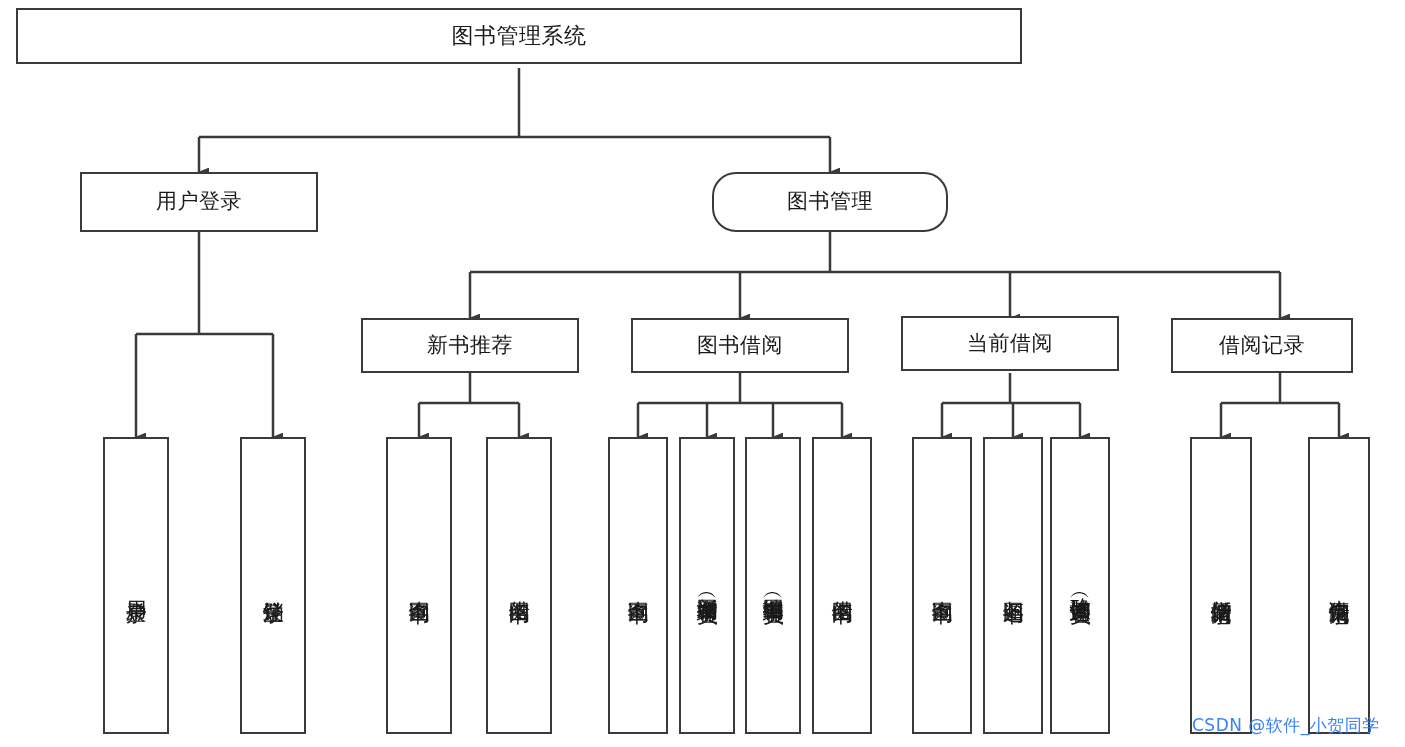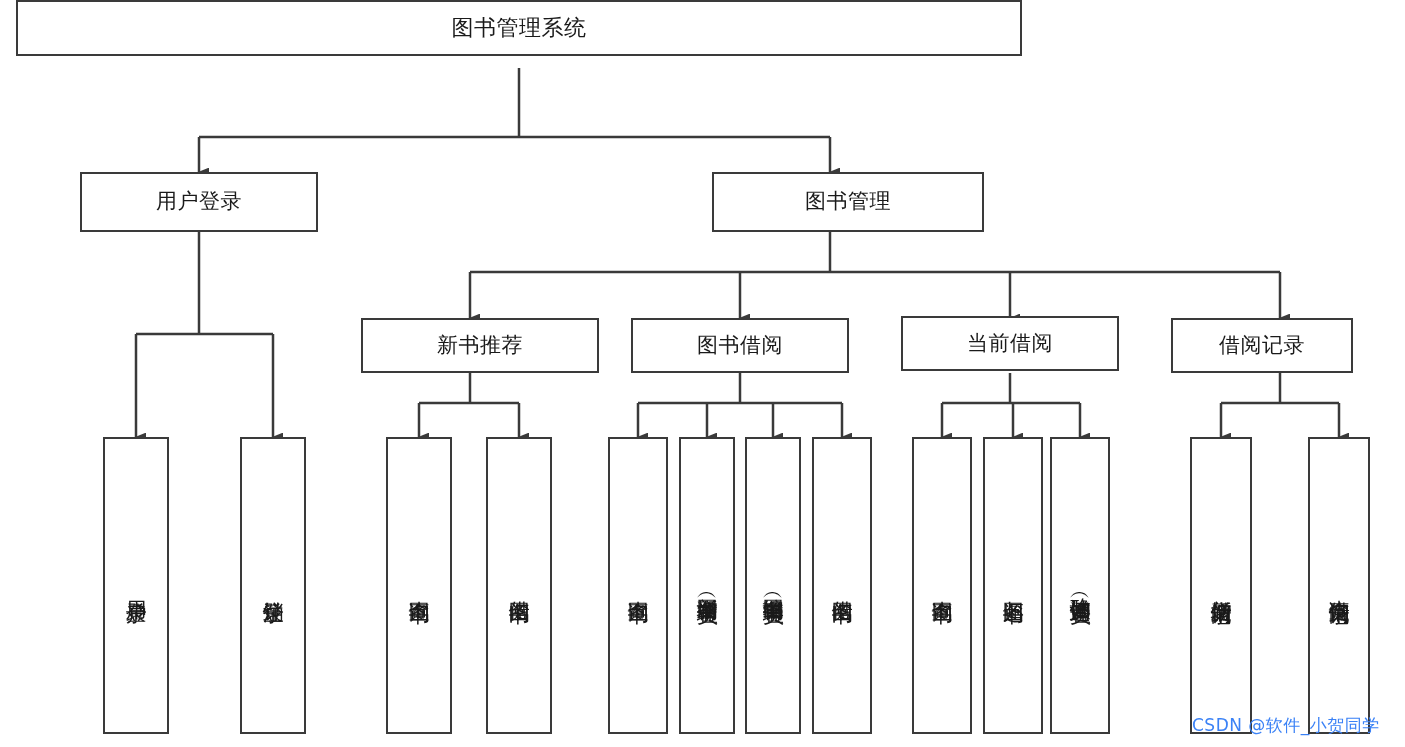--- a/index.html
+++ b/index.html
@@ -114,30 +114,30 @@
         <line x1="1013" y1="403" x2="1013" y2="437" marker-end="url(#arrowhead)"></line>
         <line x1="1080" y1="403" x2="1080" y2="437" marker-end="url(#arrowhead)"></line>
         <line x1="1280" y1="373" x2="1280" y2="403"></line>
         <line x1="1221" y1="403" x2="1339" y2="403"></line>
         <line x1="1221" y1="403" x2="1221" y2="437" marker-end="url(#arrowhead)"></line>
         <line x1="1339" y1="403" x2="1339" y2="437" marker-end="url(#arrowhead)"></line>
       </g>
   </svg>
 
   <div id="nodes-layer">
-      <div class="node node-h node-root" style="left: 16px; top: 0; width: 1006px; height: 56px;">
+      <div class="node node-h node-root" style="left: 16px; top: 8px; width: 1006px; height: 56px;">
         <span>图书管理系统</span>
       </div>
       <div class="node node-h" style="left: 80px; top: 172px; width: 238px; height: 60px;">
         <span>用户登录</span>
       </div>
-      <div class="node node-h" style="left: 712px; top: 172px; width: 272px; height: 60px;">
+      <div class="node node-h" style="left: 712px; top: 172px; width: 236px; height: 60px; border-radius: 24px;">
         <span>图书管理</span>
       </div>
-      <div class="node node-h" style="left: 361px; top: 318px; width: 238px; height: 55px;">
+      <div class="node node-h" style="left: 361px; top: 318px; width: 218px; height: 55px;">
         <span>新书推荐</span>
       </div>
       <div class="node node-h" style="left: 631px; top: 318px; width: 218px; height: 55px;">
         <span>图书借阅</span>
       </div>
       <div class="node node-h" style="left: 901px; top: 316px; width: 218px; height: 55px;">
         <span>当前借阅</span>
       </div>
       <div class="node node-h" style="left: 1171px; top: 318px; width: 182px; height: 55px;">
         <span>借阅记录</span>

